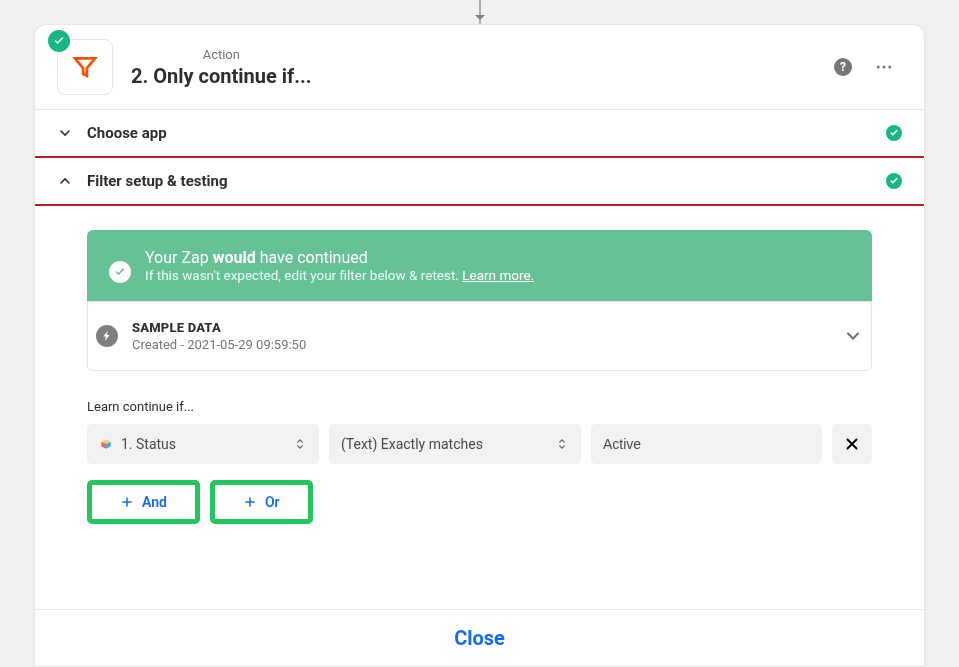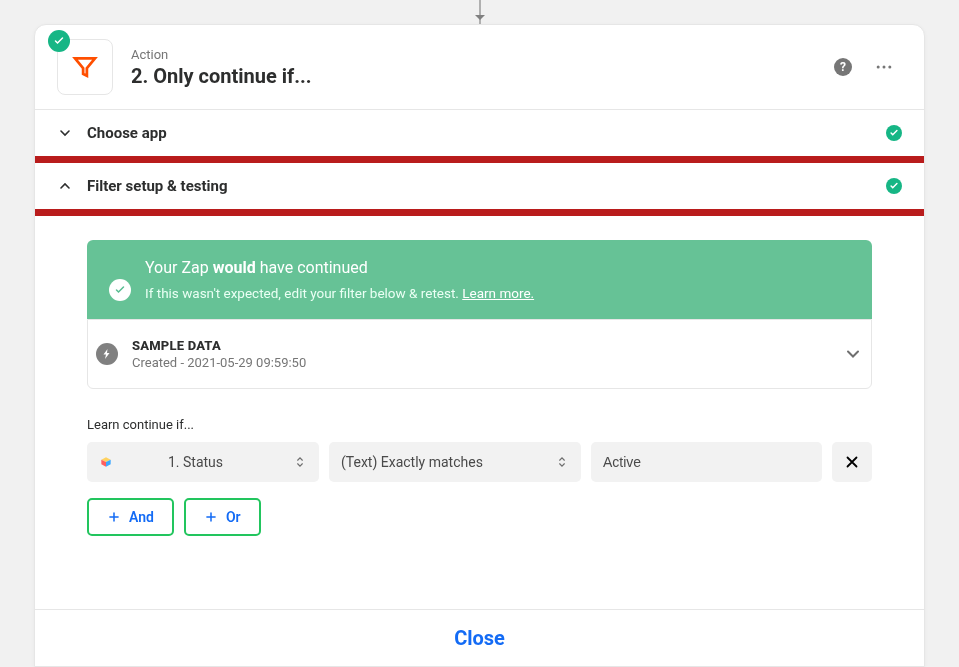--- a/index.html
+++ b/index.html
@@ -36,32 +36,32 @@
   .app-icon-wrap {
     width:56px; height:56px; border:1px solid #e6e6e6; border-radius:8px;
     display:flex; align-items:center; justify-content:center;
   }
   .funnel { stroke:#ff4f00; stroke-width:2.2; fill:none; }
   .check-bubble {
     position:absolute; top:-9px; left:-9px; width:22px; height:22px; border-radius:50%;
     background:#16b685; display:flex; align-items:center; justify-content:center;
   }
   .header-text { margin-left:18px; }
-  .header-sub { font-size:13px; color:#767676; margin-bottom:2px; }
+  .header-sub { font-size:13px; color:#767676; margin-bottom:2px;text-align:center; }
   .header-title { font-size:20px; font-weight:700; color:#2d2e2e; }
   .header-actions { margin-left:auto; display:flex; align-items:center; gap:22px; }
   .help-icon {
     width:18px; height:18px; border-radius:50%; background:#767676; color:#fff;
     font-size:12px; font-weight:700; display:flex; align-items:center; justify-content:center;
     cursor:pointer;
   }
   .more-icon { cursor:pointer; fill:#767676; margin-right:8px }
 
   .section-row {
-    display:flex; align-items:center; padding:14px 22px; border-bottom:7px solid #b91c1c;
+    display:flex; align-items:center; padding:14px 22px; border-bottom:2px solid #b91c1c;
     cursor:pointer;
   }
   .section-row .chev { margin-right:14px; }
   .section-title { font-size:15px; font-weight:700; }
   .status-right { margin-left:auto; }
   .mini-check { width:16px; height:16px; border-radius:50%; background:#16b685;
     display:flex; align-items:center; justify-content:center; }
 
   .section-body { padding:24px 52px 12px 52px; flex:1; overflow:auto; }
   .banner {
@@ -70,58 +70,58 @@
     border-radius:6px 6px 0 0; color:#fff; padding:18px 22px;
     display:flex; align-items:flex-end; gap:14px;
   }
   .banner-check {
     width:22px; height:22px; border-radius:50%; background:#fff;
     display:flex; align-items:center; justify-content:center; flex:none; margin-top:2px;
   }
   .banner-title { font-size:16px; }
   .banner-title .light { font-weight:400; }
   .banner-title .bold { font-weight:700; }
-  .banner-desc { font-size:13.5px; margin-top:8px; color:#eafff4; font-weight:400;}
+  .banner-desc { font-size:13.5px; margin-top:0; color:#eafff4; font-weight:400;}
   .banner-desc a { color:#fff; text-decoration:underline; cursor:pointer;}
 
   .sample {
     border:1px solid #e6e6e6; border-radius:0 0 6px 6px;
     display:flex; align-items:center; padding:18px 8px; gap:14px;
     cursor:pointer;
   }
   .bolt {
     width:22px; height:22px; border-radius:50%; background:#808080;
     display:flex; align-items:center; justify-content:center; flex:none;
   }
   .sample-title { font-size:13px; font-weight:800; letter-spacing:.2px; }
   .sample-sub { font-size:13px; color:#767676; margin-top:2px; }
   .sample-caret { margin-left:auto; }
 
   .label { font-size:13px; color:#2d2e2e; margin:28px 0 10px 0; }
 
   .cond-row { display:flex; gap:10px; align-items:stretch; }
   .pill {
     background:#f2f2f2; border-radius:5px; height:40px; display:flex; align-items:center;
-    padding:0 12px; position:relative;gap:47px;
+    padding:0 12px; position:relative;
   }
   .field-pill { width:232px; }
   .op-pill { width:252px; justify-content:flex-start; }
   .val-pill { flex:1; }
   .tiny-cube { width:14px; height:14px; margin-right:8px; display:inline-block;}
   .pill-text { font-size:14px; color:#4a4a4a; }
   .updown { stroke:#6f6f6f; margin-left:auto; }
   .del-btn {
     width:40px; background:#f2f2f2; border-radius:5px;
     display:flex; align-items:center; justify-content:center; cursor:pointer;
   }
   .input-ghost { border:none; background:transparent; outline:none; font-size:14px; width:100%; color:#4a4a4a;}
 
   .bool-row { display:flex; gap:10px; margin-top:16px;}
   .bool-btn {
-    border:2px solid #22c55e; background:#fff; border-radius:5px; padding:9px 18px;
+    border:5px solid #22c55e; background:#fff; border-radius:5px; padding:9px 28px;
     display:flex; align-items:center; gap:8px; cursor:pointer;
     font-size:14px; color:#136bf5; font-weight:600;
   }
   .bool-btn svg { stroke:#136bf5; }
 
   .footer {
     border-top:1px solid #e6e6e6; padding:16px 0; text-align:center;
   }
   .close-btn { color:#136bf5; font-weight:700; font-size:20px; cursor:pointer; }
 

